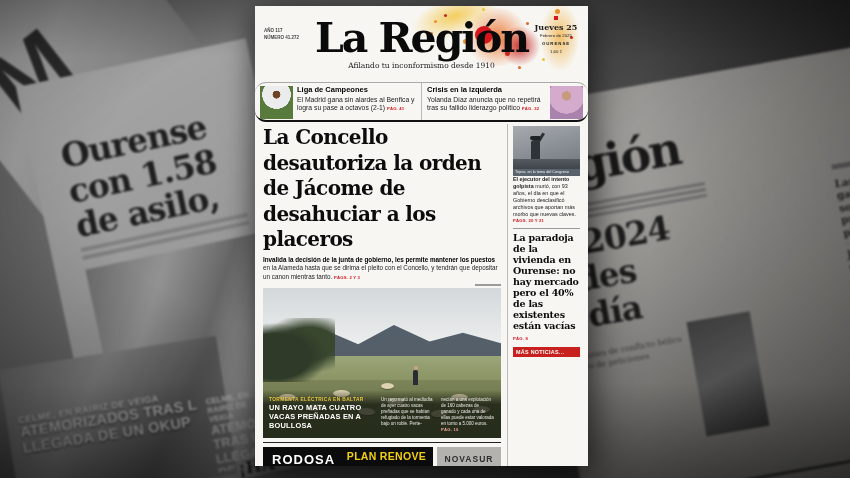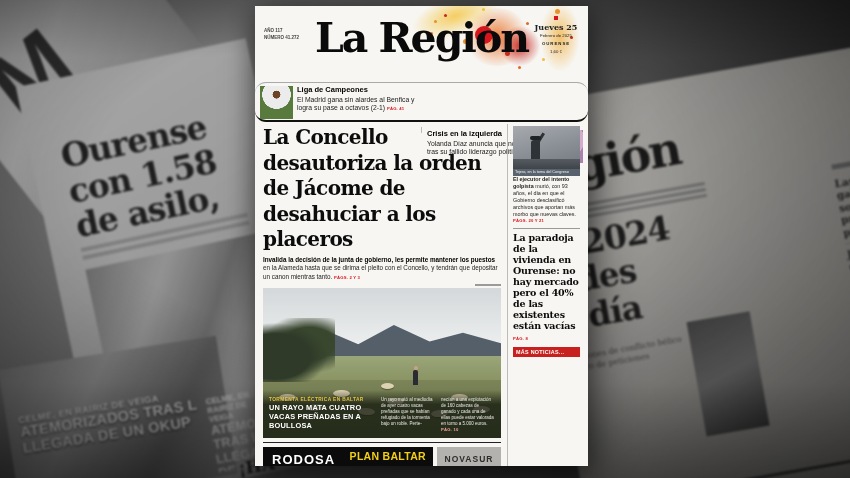--- a/index.html
+++ b/index.html
@@ -90,21 +90,21 @@
   .b3{ left:40px; top:-6px; width:90px; height:40px; transform:rotate(-18deg);
        background:radial-gradient(ellipse, rgba(244,196,60,.8) 0%, rgba(244,196,60,0) 70%);}
   .b4{ left:170px; top:0; width:40px; height:70px; background:radial-gradient(ellipse, rgba(240,170,50,.7) 0%, rgba(240,170,50,0) 70%);}
   .spray{ position:absolute; left:60px; top:30px; width:3px; height:3px; border-radius:50%; background:#e06a28;
       box-shadow: 14px -18px 0 0 #c62822, 34px 8px 0 1px #e8912c, 52px -24px 0 0 #f0c040, 76px 20px 0 1px #c62822,
                   96px -10px 0 0 #e06a28, 112px 26px 0 0 #f0c040, 126px -22px 0 1px #e8912c, 140px 4px 0 0 #c62822,
                   22px 18px 0 0 #f0c040, 88px 34px 0 0 #e06a28, 118px -34px 0 0 #c62822, 4px -12px 0 0 #e8912c;}
 
   .fp-briefs{ display:flex; height:40px; border-top:1px solid #aaa; border-bottom:2px solid #111;border-radius:11px;}
   .brief{ flex:1; display:flex; gap:4px; padding:3px 5px; min-width:0;}
-  .brief + .brief{ border-left:1px solid #bbb;margin-top:44px;}
+  .brief + .brief{ border-left:1px solid #bbb;}
   .thumb{ width:33px; height:33px; flex:none;}
   .thumb-player{ background:radial-gradient(circle at 50% 26%, #6d4526 0 13%, #ececec 14% 48%, #587a3c 49%),
                  linear-gradient(#6f9048,#4c6b33);}
   .thumb-woman{ background:radial-gradient(circle at 50% 30%, #c89b7e 0 16%, #d4aacd 17% 62%, #a983ae 63%),
                 linear-gradient(#cbb6cd,#9e86a6);}
   .brief-k{ font-weight:700; font-size:7.5px; line-height:1.1; color:#000;}
   .brief-t{ font-size:6.8px; line-height:1.15; color:#222; margin-top:1.5px;}
   .pg{ color:#d6151c; font-weight:700; font-size:4.2px; font-family:"Liberation Sans",sans-serif; letter-spacing:.2px;}
 
   .fp-main{ display:flex; padding:2px 8px 0;}
@@ -234,20 +234,21 @@
         <div class="blob b2"></div>
         <div class="blob b3"></div>
         <div class="blob b4"></div>
         <div class="spray"></div>
       </div>
       <div class="fp-edition">
         <div>AÑO 117</div>
         <div>NÚMERO 41.272</div>
       </div>
       <h1 class="fp-masthead serif"><span>La Regi</span><span class="o-dot">ó</span><span>n</span></h1>
+      <div class="fp-tagline serif">Afilando tu inconformismo desde 1910</div>
       <div class="fp-datebox">
         <div class="red-sq"></div>
         <div class="d1 serif">Jueves 25</div>
         <div class="d2">Febrero de 2025</div>
         <div class="d3">OURENSE</div>
         <div class="d4">1,60 €</div>
       </div>
     </header>
 
     <div class="fp-briefs">
@@ -299,21 +300,21 @@
           </figcaption>
         </figure>
 
         <div class="fp-rule"></div>
 
         <div class="fp-ads">
           <div class="ad-rodosa">
             <div class="rd-brand">RODOSA</div>
 
             <div class="rd-promo">
-              <div class="rd-plan">PLAN BALTAR</div>
+              <div class="rd-plan">PLAN RENOVE</div>
               <div class="rd-line2"> </div>
 
             </div>
 
           </div>
 
           <div class="ad-novasur">
             <div class="nv-brand">NOVASUR</div>
 
           </div>

